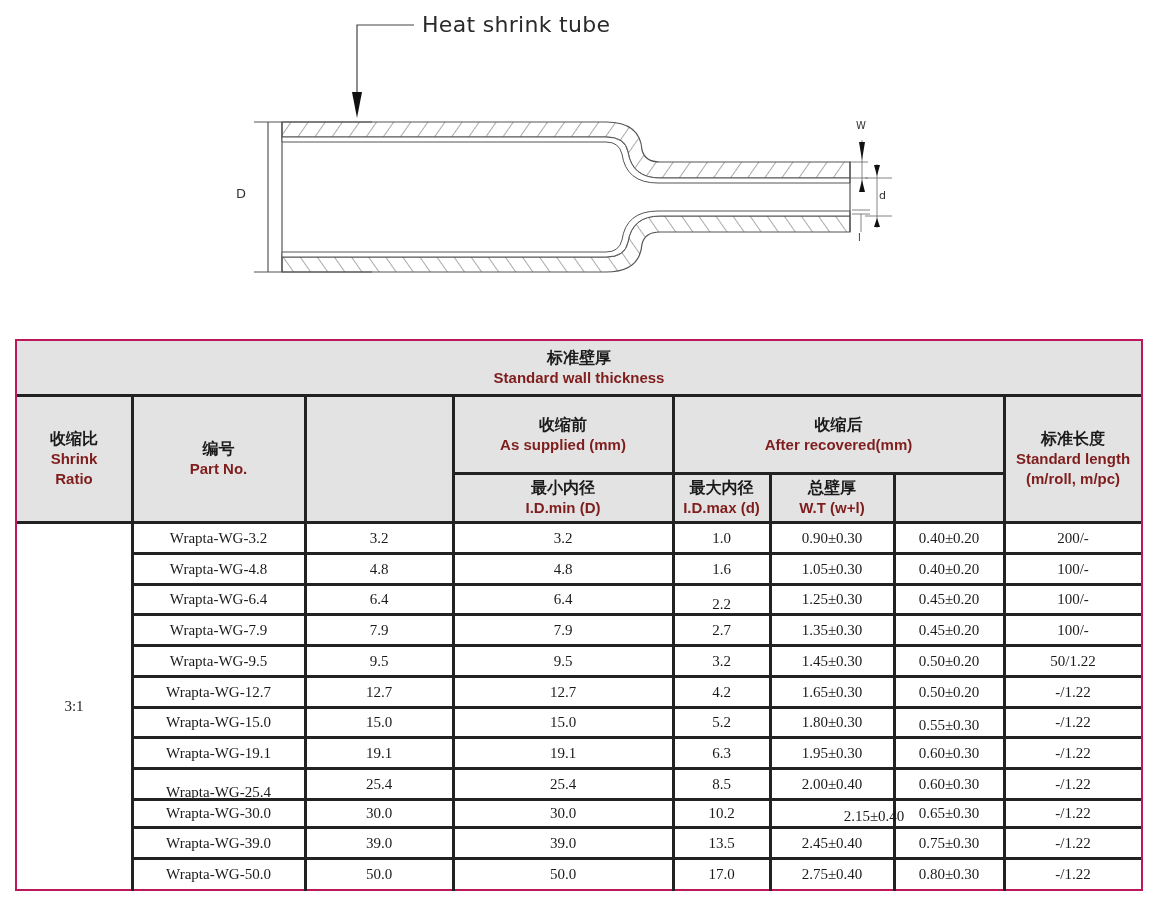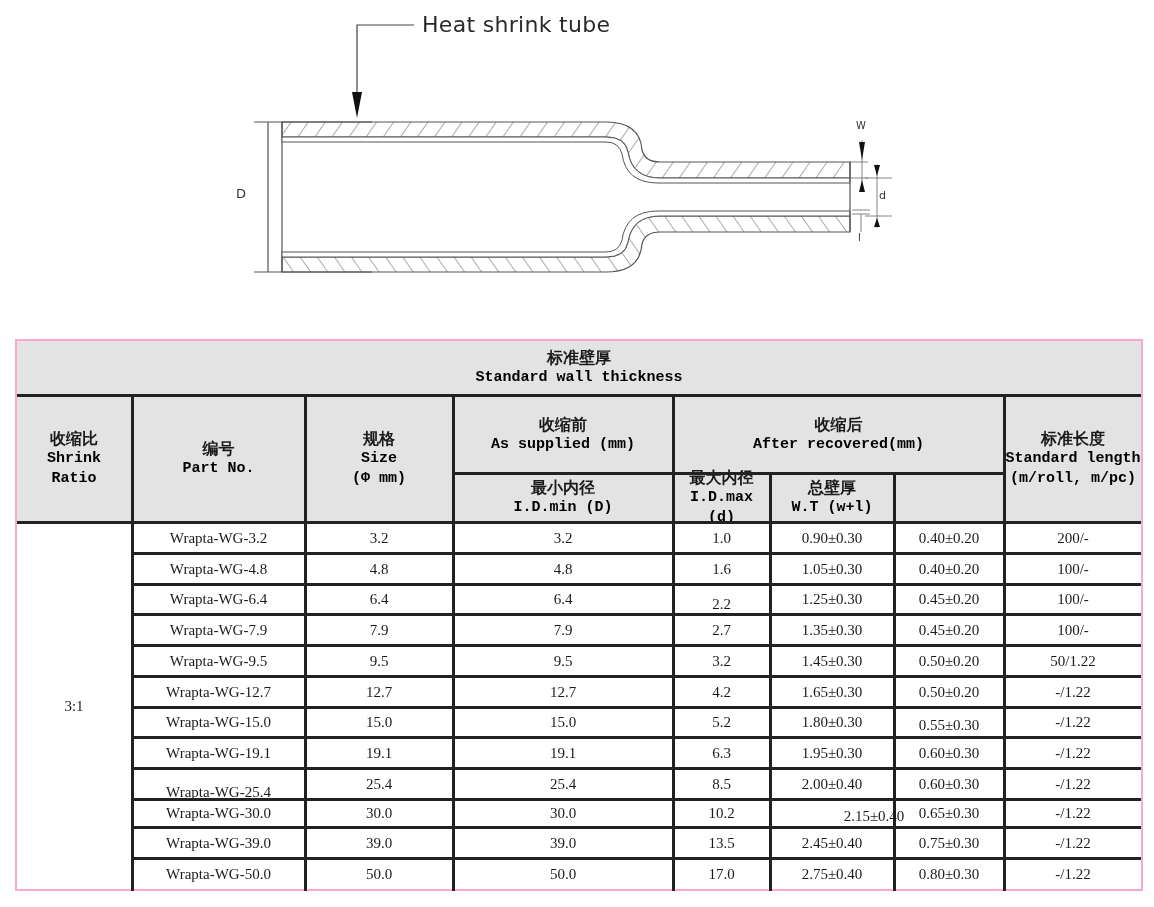--- a/index.html
+++ b/index.html
@@ -8,25 +8,25 @@
   
   #diagram { position:absolute; left:0; top:0; width:1154px; height:300px; }
   #diagram-label { position:absolute; left:422px; top:12px; font-family:"DejaVu Sans", "Liberation Sans", sans-serif; font-size:22px; color:#2a2a2a; letter-spacing:0.3px; }
   .dim-letter { position:absolute; font-family:"DejaVu Sans", "Liberation Sans", sans-serif; color:#333; }
   #dim-D { left:236px; top:186px; font-size:13px; }
   #dim-W { left:856px; top:120px; font-size:10px; }
   #dim-d { left:879px; top:189px; font-size:11px; }
   #dim-l { left:858px; top:232px; font-size:10px; }
 
   
-  #spec-table { position:absolute; left:15px; top:339px; width:1128px; height:552px; border:2px solid #f9a8d4; box-sizing:border-box; background:#fff; }
+  #spec-table { position:absolute; left:15px; top:339px; width:1128px; height:552px; border:2px solid #be185d; box-sizing:border-box; background:#fff; }
   .cell { position:absolute; box-sizing:border-box; display:flex; flex-direction:column; align-items:center; justify-content:center; text-align:center; }
   .hdr { background:#e3e3e3; }
   .cn { font-family:"DejaVu Sans", "Liberation Sans", sans-serif; font-weight:bold; font-size:16px; line-height:20px; color:#1a1a1a; }
-  .en { font-family:Liberation Mono, monospace; font-weight:bold; font-size:15px; line-height:20px; color:#000000; }
+  .en { font-family:Liberation Sans, sans-serif; font-weight:bold; font-size:15px; line-height:20px; color:#7f1d1d; }
   .en-sm { font-size:14px; line-height:14px; }
   .vline { position:absolute; width:3px; background:#222; }
   .hline { position:absolute; height:3px; background:#222; }
   .data { font-family:"Liberation Serif", "DejaVu Serif", serif; font-size:15px; color:#1a1a1a; }
 </style>
 </head>
 <body>
 
 <div id="diagram">
   <svg width="1154" height="300" viewBox="0 0 1154 300">
@@ -93,25 +93,20 @@
     <span class="cn">收缩比</span>
     <span class="en">Shrink</span>
     <span class="en">Ratio</span>
   </div>
 
   <div class="cell" style="left:116px;top:56px;width:171px;height:124px;">
     <span class="cn">编号</span>
     <span class="en">Part No.</span>
   </div>
 
-  <div class="cell" style="left:289px;top:56px;width:146px;height:124px;">
-    <span class="cn">规格</span>
-    <span class="en">Size</span>
-    <span class="en">(Φ mm)</span>
-  </div>
 
   <div class="cell" style="left:437px;top:56px;width:218px;height:75px;">
     <span class="cn">收缩前</span>
     <span class="en">As supplied (mm)</span>
   </div>
   <div class="cell" style="left:437px;top:134px;width:218px;height:46px;">
     <span class="cn">最小内径</span>
     <span class="en">I.D.min (D)</span>
   </div>
 

